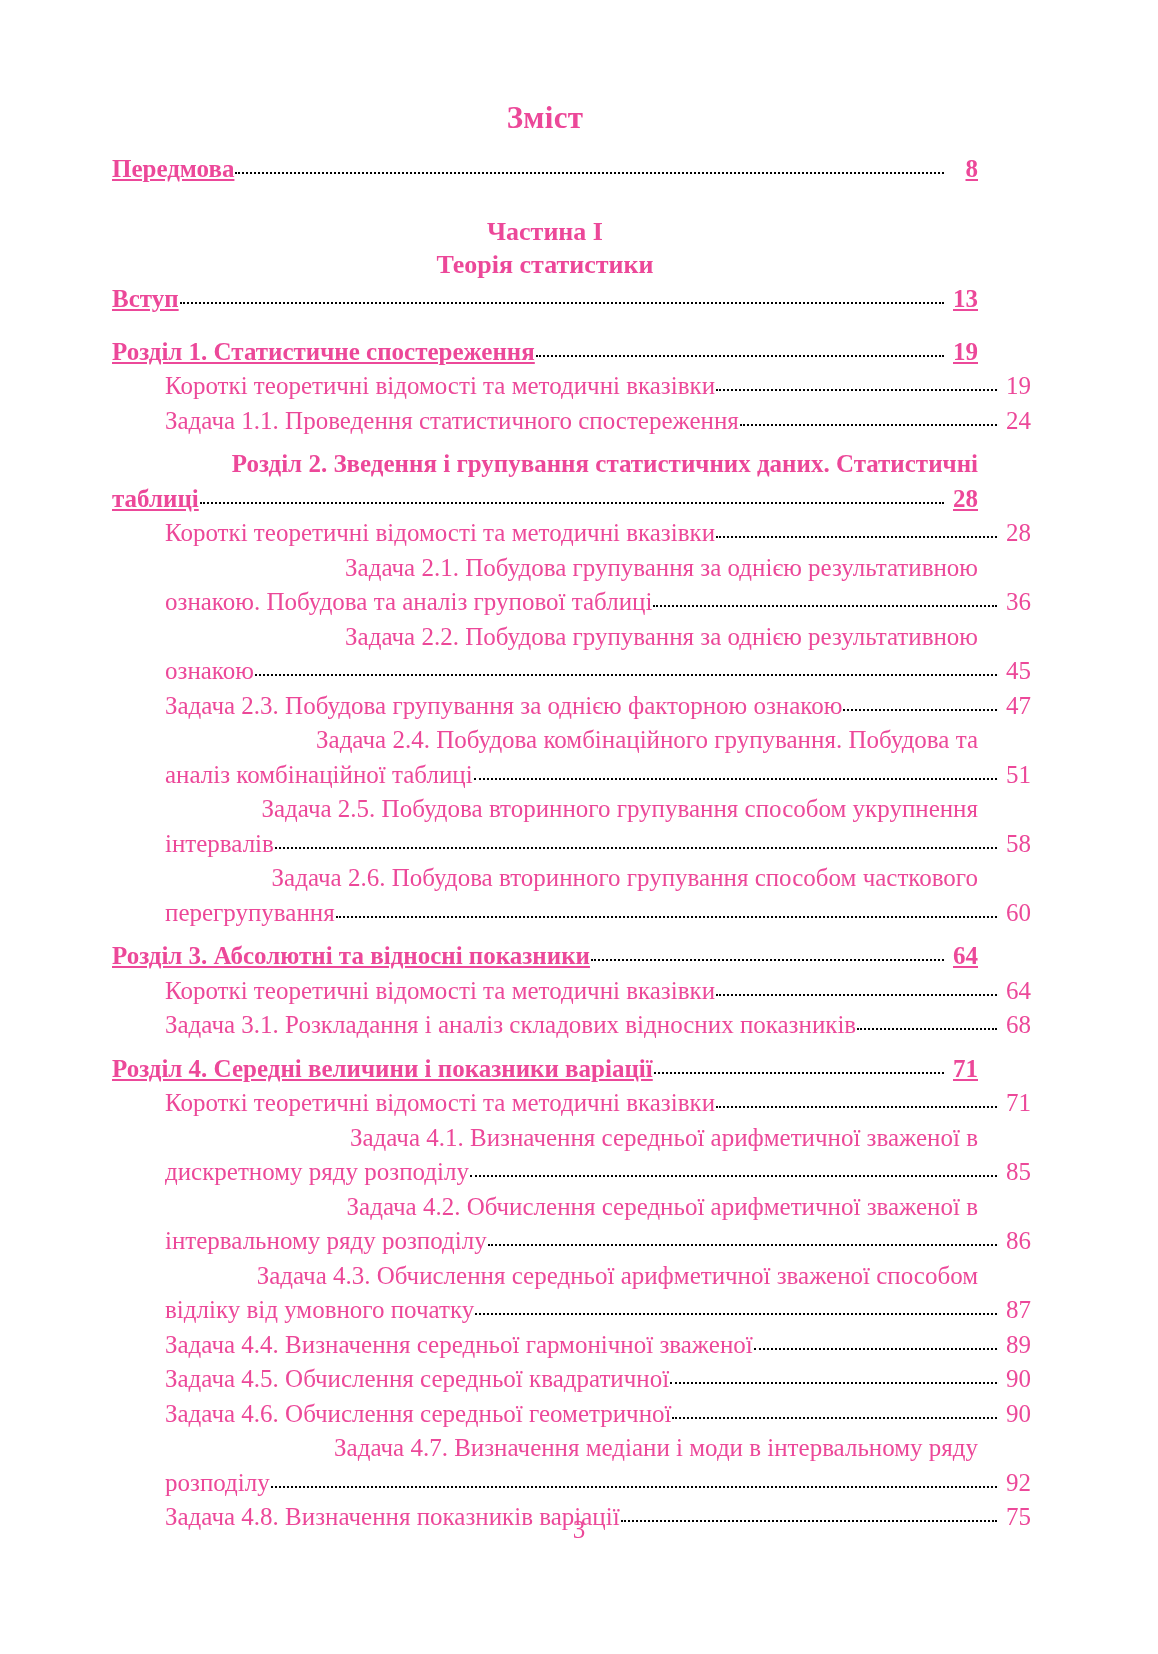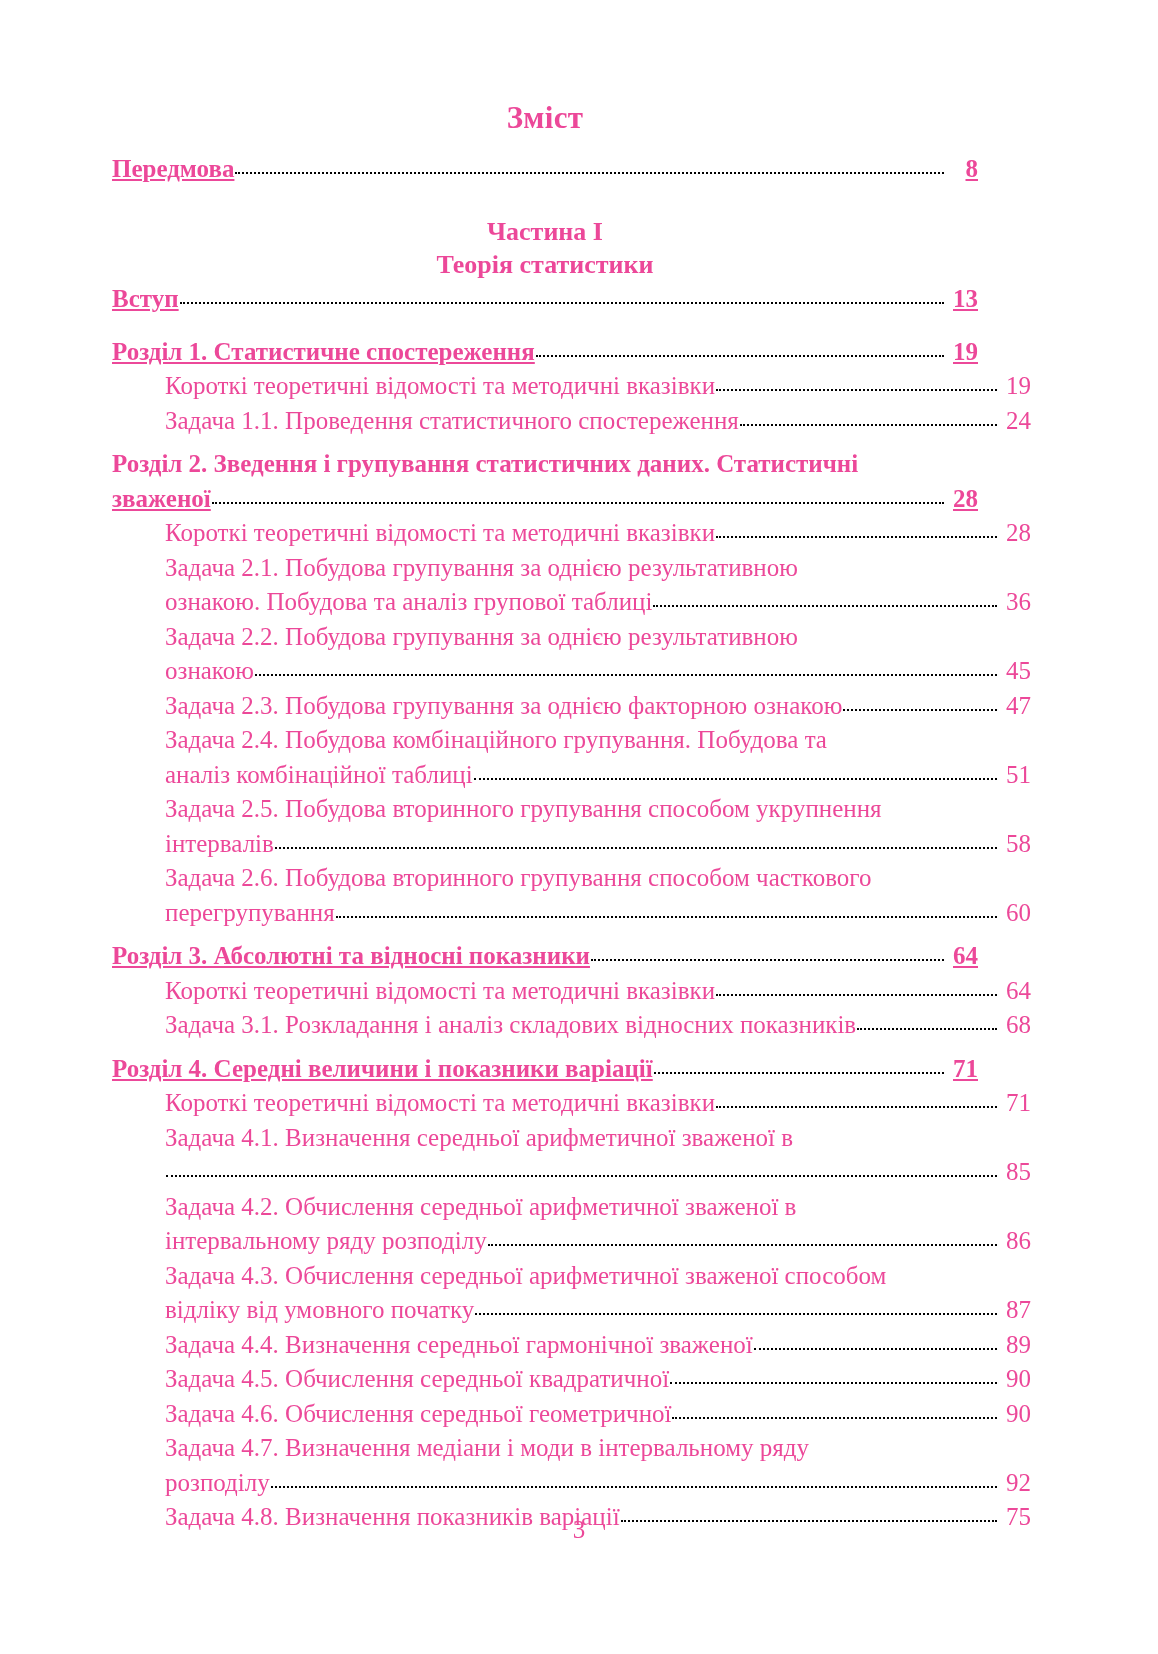--- a/index.html
+++ b/index.html
@@ -81,20 +81,21 @@
     flex: 0 0 auto;
     text-align: right;
     min-width: 30px;
     padding-left: 3px;
   }
 
   
   .toc-wrap {
     font-size: 25px;
     line-height: 1.38;
+    text-align: right;
   }
   .toc-wrap.level-1 { padding-left: 53px; font-weight: normal; }
   .toc-wrap.level-0 { padding-left: 0; font-weight: bold; }
   .toc-wrap .firstline {
     display: block;
     white-space: pre-wrap;
   }
 
   .gap-sm { height: 9px; }
   .gap-md { height: 16px; }
@@ -151,21 +152,21 @@
         <div class="toc-entry level-1">
           <span class="label">Задача 1.1. Проведення статистичного спостереження</span>
           <span class="leader"></span>
           <span class="pageno">24</span>
         </div>
         <div class="gap-sm"></div>
         <div class="toc-wrap level-0">
           <span class="firstline">Розділ 2. Зведення і групування статистичних даних. Статистичні</span>
         </div>
         <div class="toc-entry level-0">
-          <span class="label">зваженої</span>
+          <span class="label">таблиці</span>
           <span class="leader"></span>
           <span class="pageno">28</span>
         </div>
         <div class="toc-entry level-1">
           <span class="label">Короткі теоретичні відомості та методичні вказівки</span>
           <span class="leader"></span>
           <span class="pageno">28</span>
         </div>
         <div class="toc-wrap level-1">
           <span class="firstline">Задача 2.1. Побудова групування за однією результативною</span>
@@ -236,20 +237,21 @@
         </div>
         <div class="toc-entry level-1">
           <span class="label">Короткі теоретичні відомості та методичні вказівки</span>
           <span class="leader"></span>
           <span class="pageno">71</span>
         </div>
         <div class="toc-wrap level-1">
           <span class="firstline">Задача 4.1. Визначення середньої арифметичної зваженої в</span>
         </div>
         <div class="toc-entry level-1">
+          <span class="label">дискретному ряду розподілу</span>
           <span class="leader"></span>
           <span class="pageno">85</span>
         </div>
         <div class="toc-wrap level-1">
           <span class="firstline">Задача 4.2. Обчислення середньої арифметичної зваженої в</span>
         </div>
         <div class="toc-entry level-1">
           <span class="label">інтервальному ряду розподілу</span>
           <span class="leader"></span>
           <span class="pageno">86</span>

